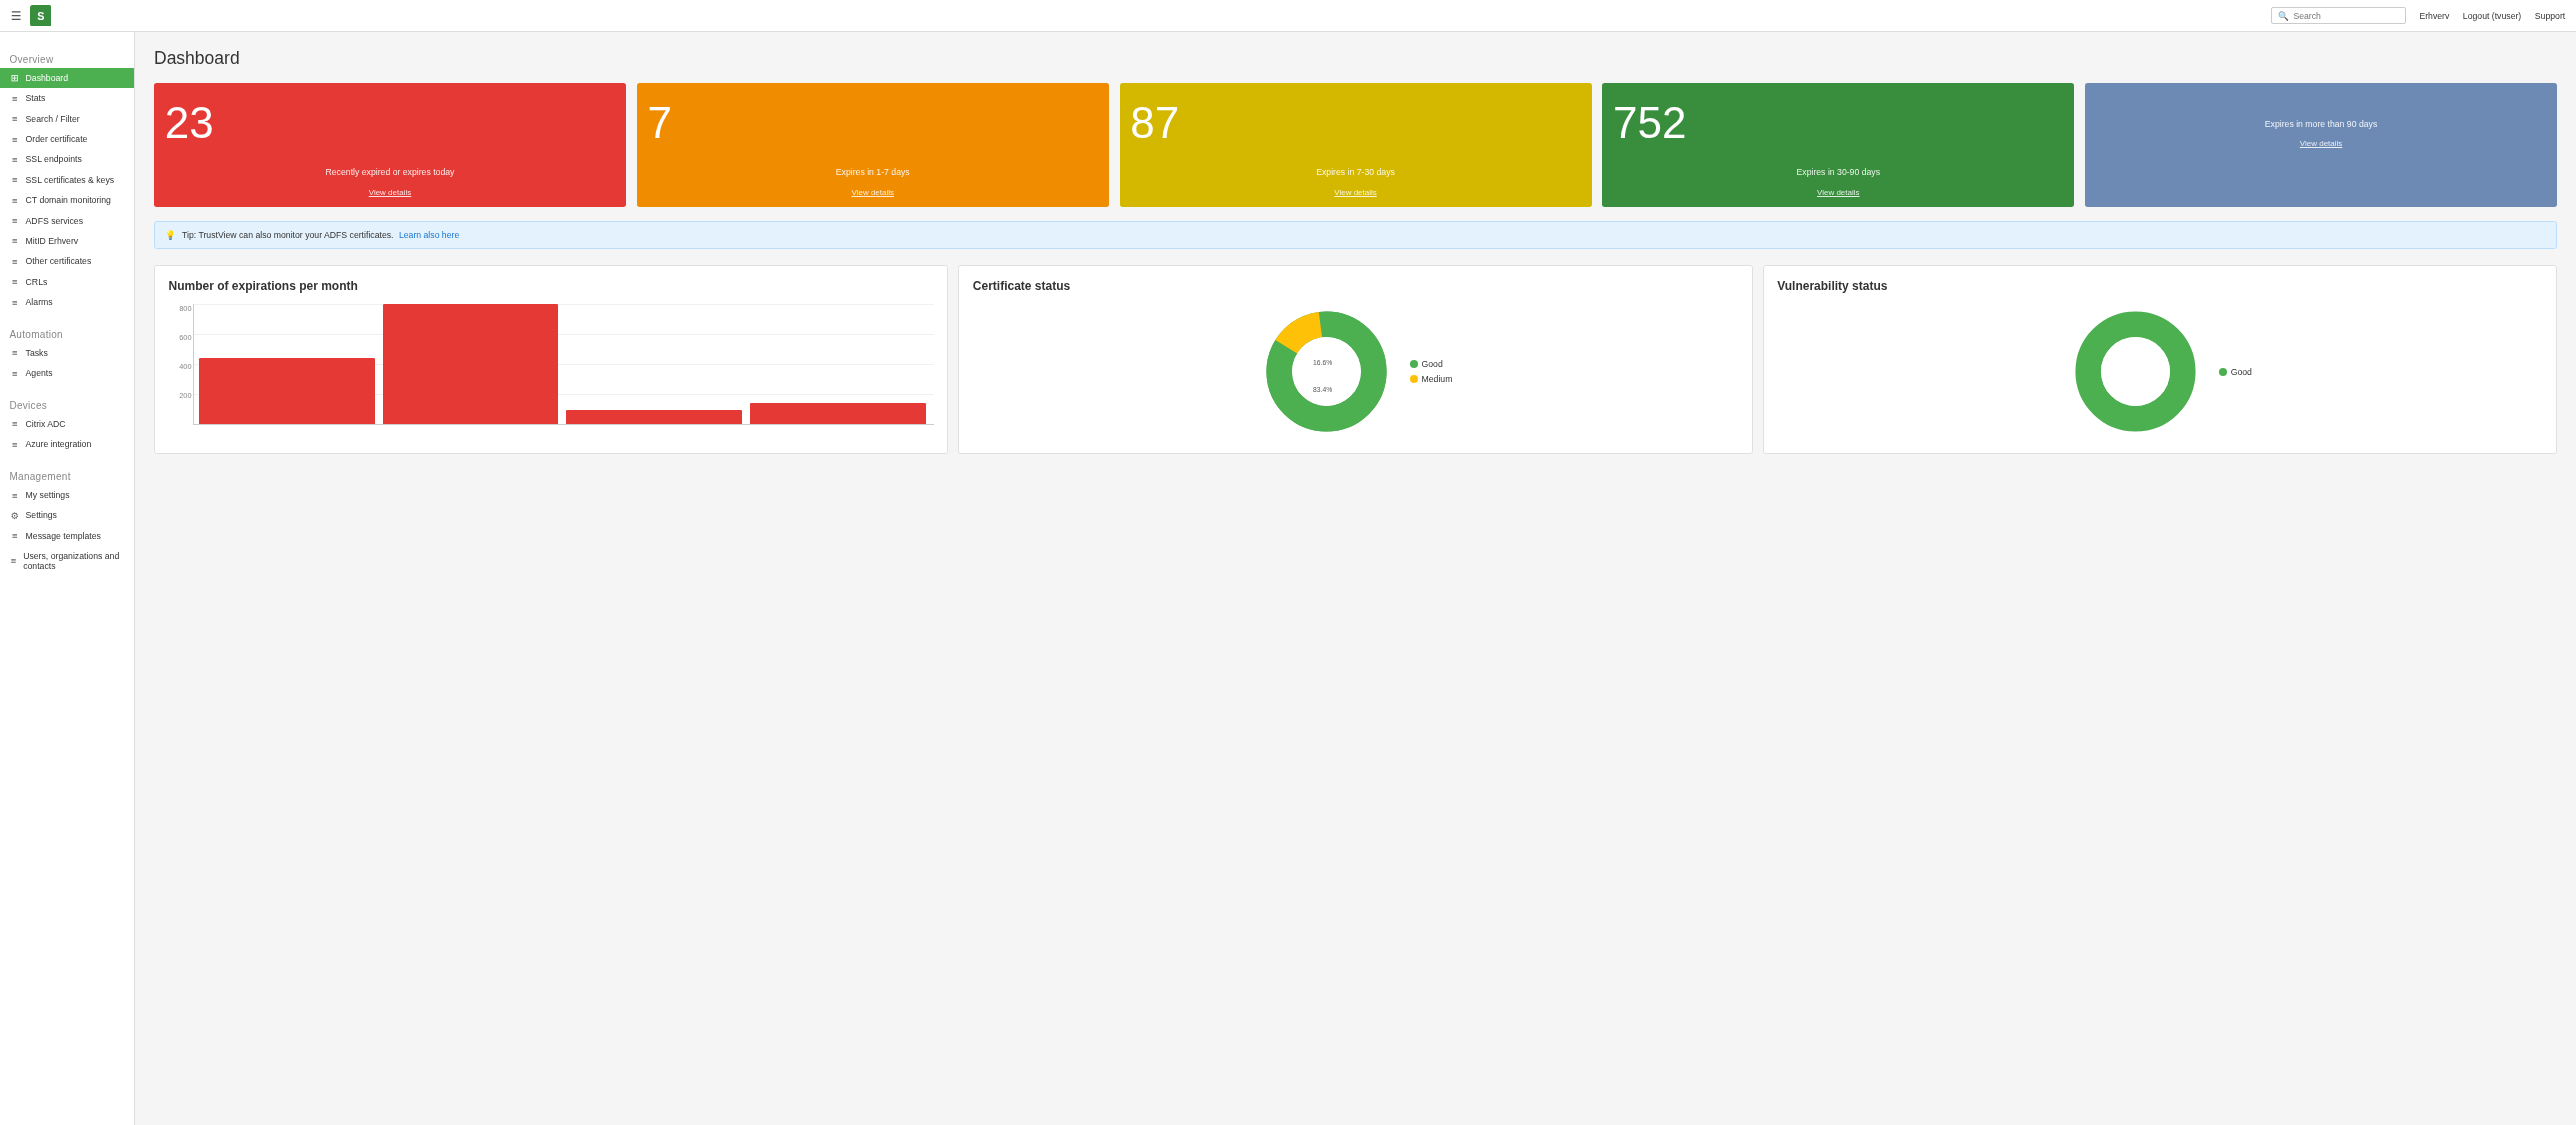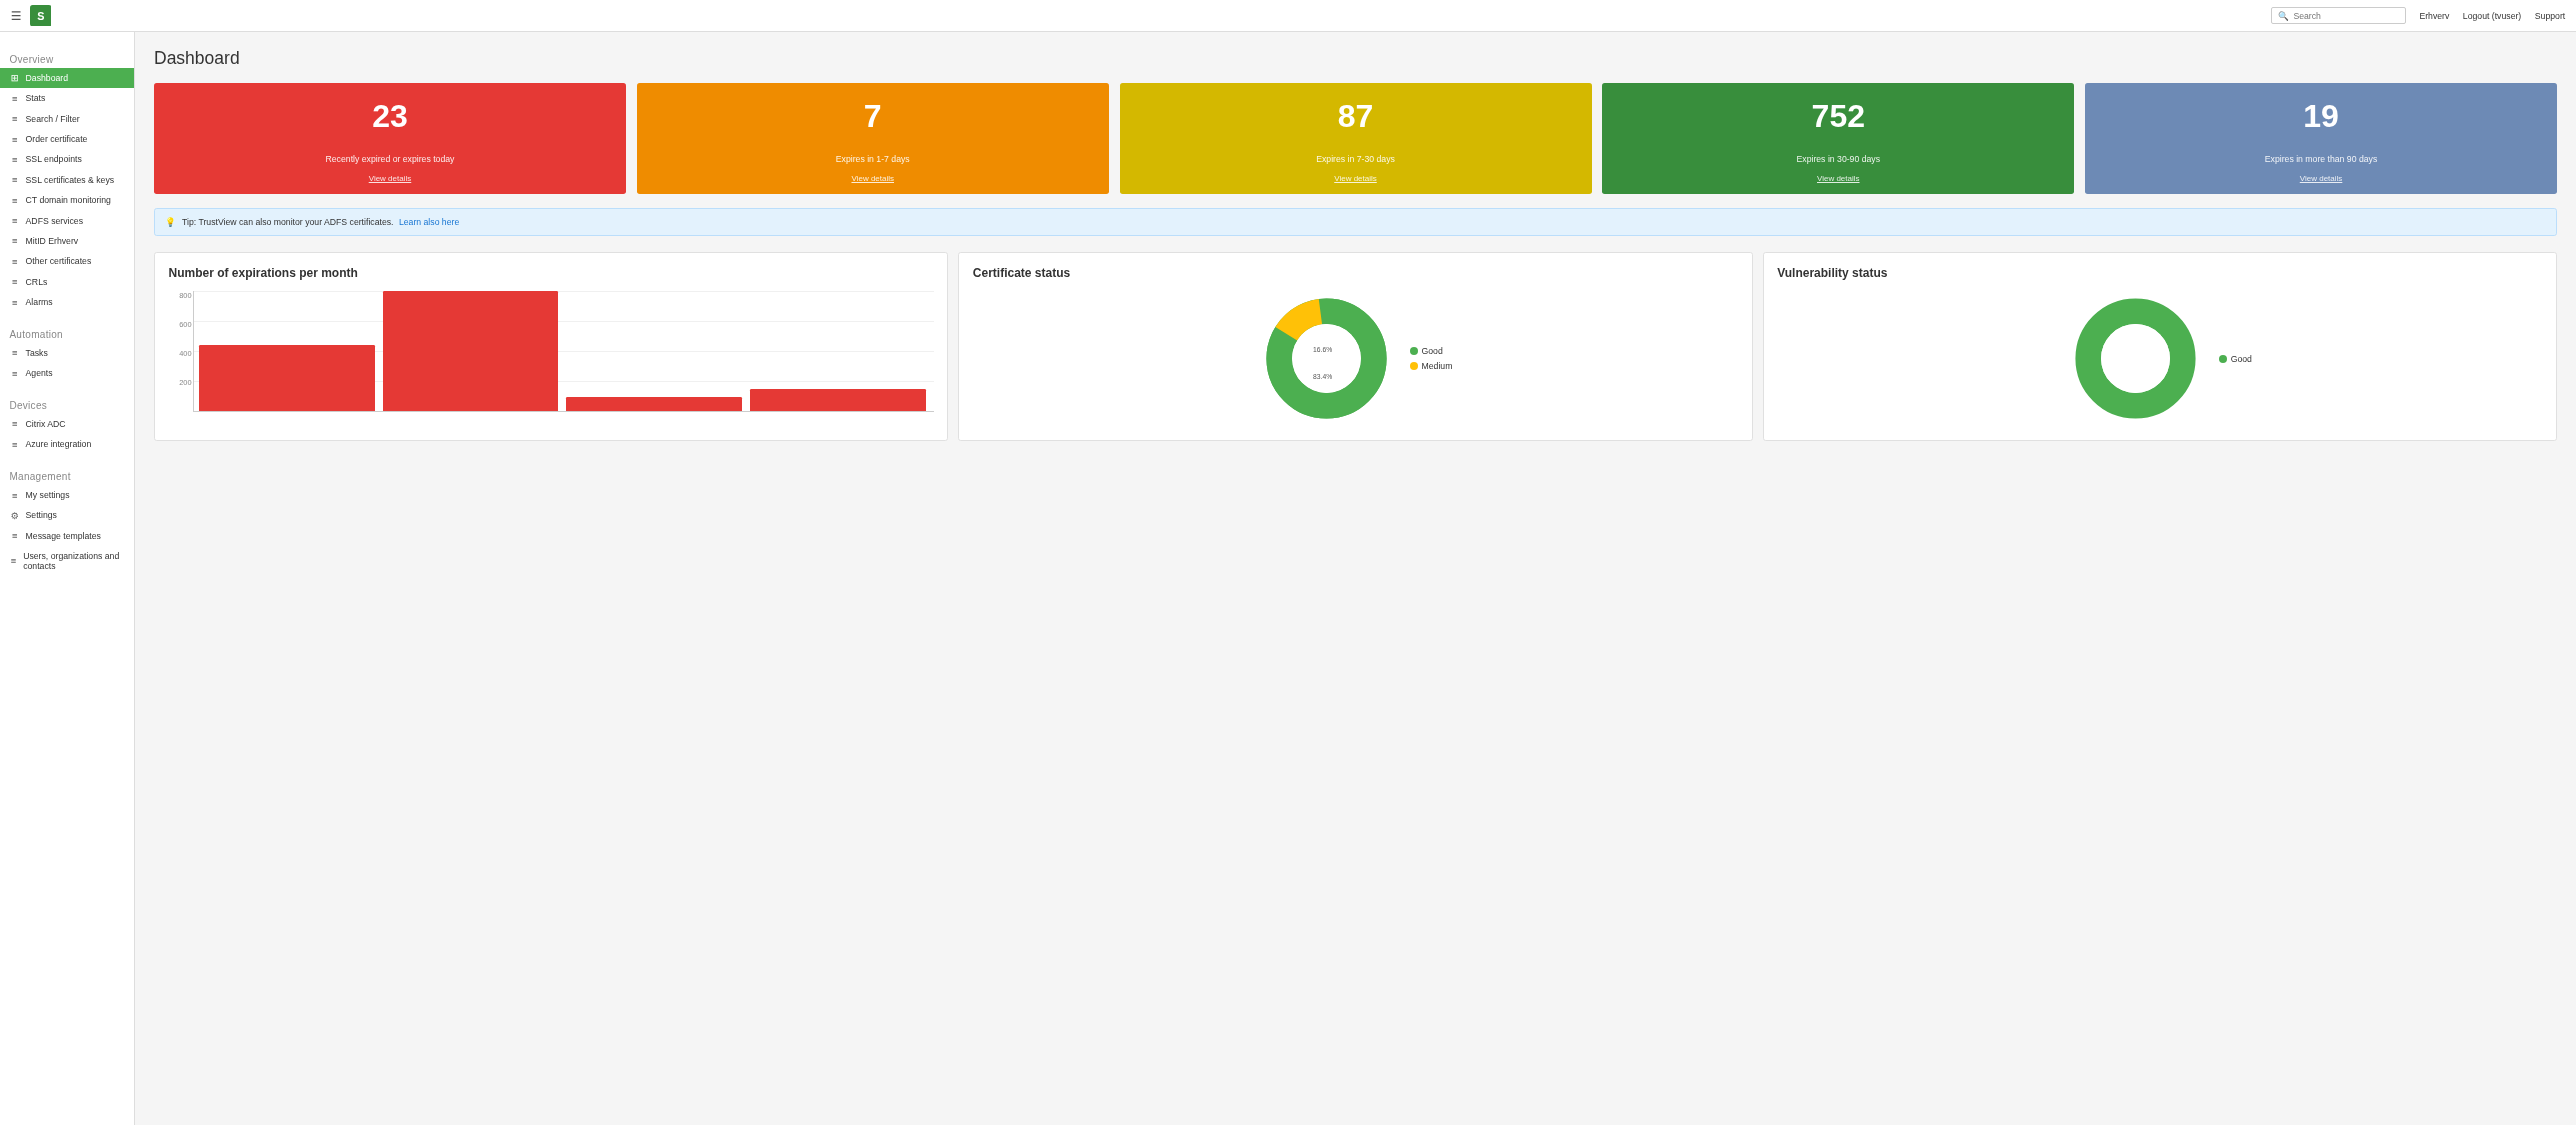--- a/index.html
+++ b/index.html
@@ -28,21 +28,21 @@
 
     
     .main { flex: 1; overflow-y: auto; padding: 16px 19px; }
 
     
     .page-title { font-size: 17.5px; font-weight: 400; color: #333; margin-bottom: 13.5px; }
 
     
     .stat-cards { display: flex; gap: 10.8px; margin-bottom: 13.5px; }
     .stat-card { flex: 1; border-radius: 2.7px; padding: 16px 10.8px 10.8px 10.8px; color: #fff; cursor: pointer; min-width: 0; }
-    .stat-card .number { font-size: 32px; font-weight: 700; text-align: center; line-height: 1.1; }
+    .stat-card .number { font-size: 44px; font-weight: 400; line-height: 1.1; }
     .stat-card .desc { font-size: 8.7px; text-align: center; margin-top: 20px; opacity: 0.9; }
     .stat-card .view-details { display: block; text-align: center; margin-top: 10.8px; font-size: 8px; opacity: 0.85; text-decoration: underline; cursor: pointer; }
     .card-red { background: #e53935; }
     .card-orange { background: #ef8c00; }
     .card-yellow { background: #d4b800; }
     .card-green { background: #388e3c; }
     .card-blue { background: #6d8ab5; }
 
     
     .tip-box { background: #e3f2fd; border: 0.7px solid #bbdefb; border-radius: 2.7px; padding: 8px 10.8px; font-size: 8.7px; color: #333; margin-bottom: 16px; display: flex; align-items: center; gap: 5.4px; }
@@ -195,21 +195,20 @@
         <div class="number">87</div>
         <div class="desc">Expires in 7-30 days</div>
         <span class="view-details">View details</span>
       </div>
       <div class="stat-card card-green">
         <div class="number">752</div>
         <div class="desc">Expires in 30-90 days</div>
         <span class="view-details">View details</span>
       </div>
       <div class="stat-card card-blue">
-        <div class="number">19</div>
         <div class="desc">Expires in more than 90 days</div>
         <span class="view-details">View details</span>
       </div>
     </div>
 
     <div class="tip-box">
       <span>💡</span>
       <span>Tip: TrustView can also monitor your ADFS certificates.</span>
       <a href="#">Learn also here</a>
     </div>

